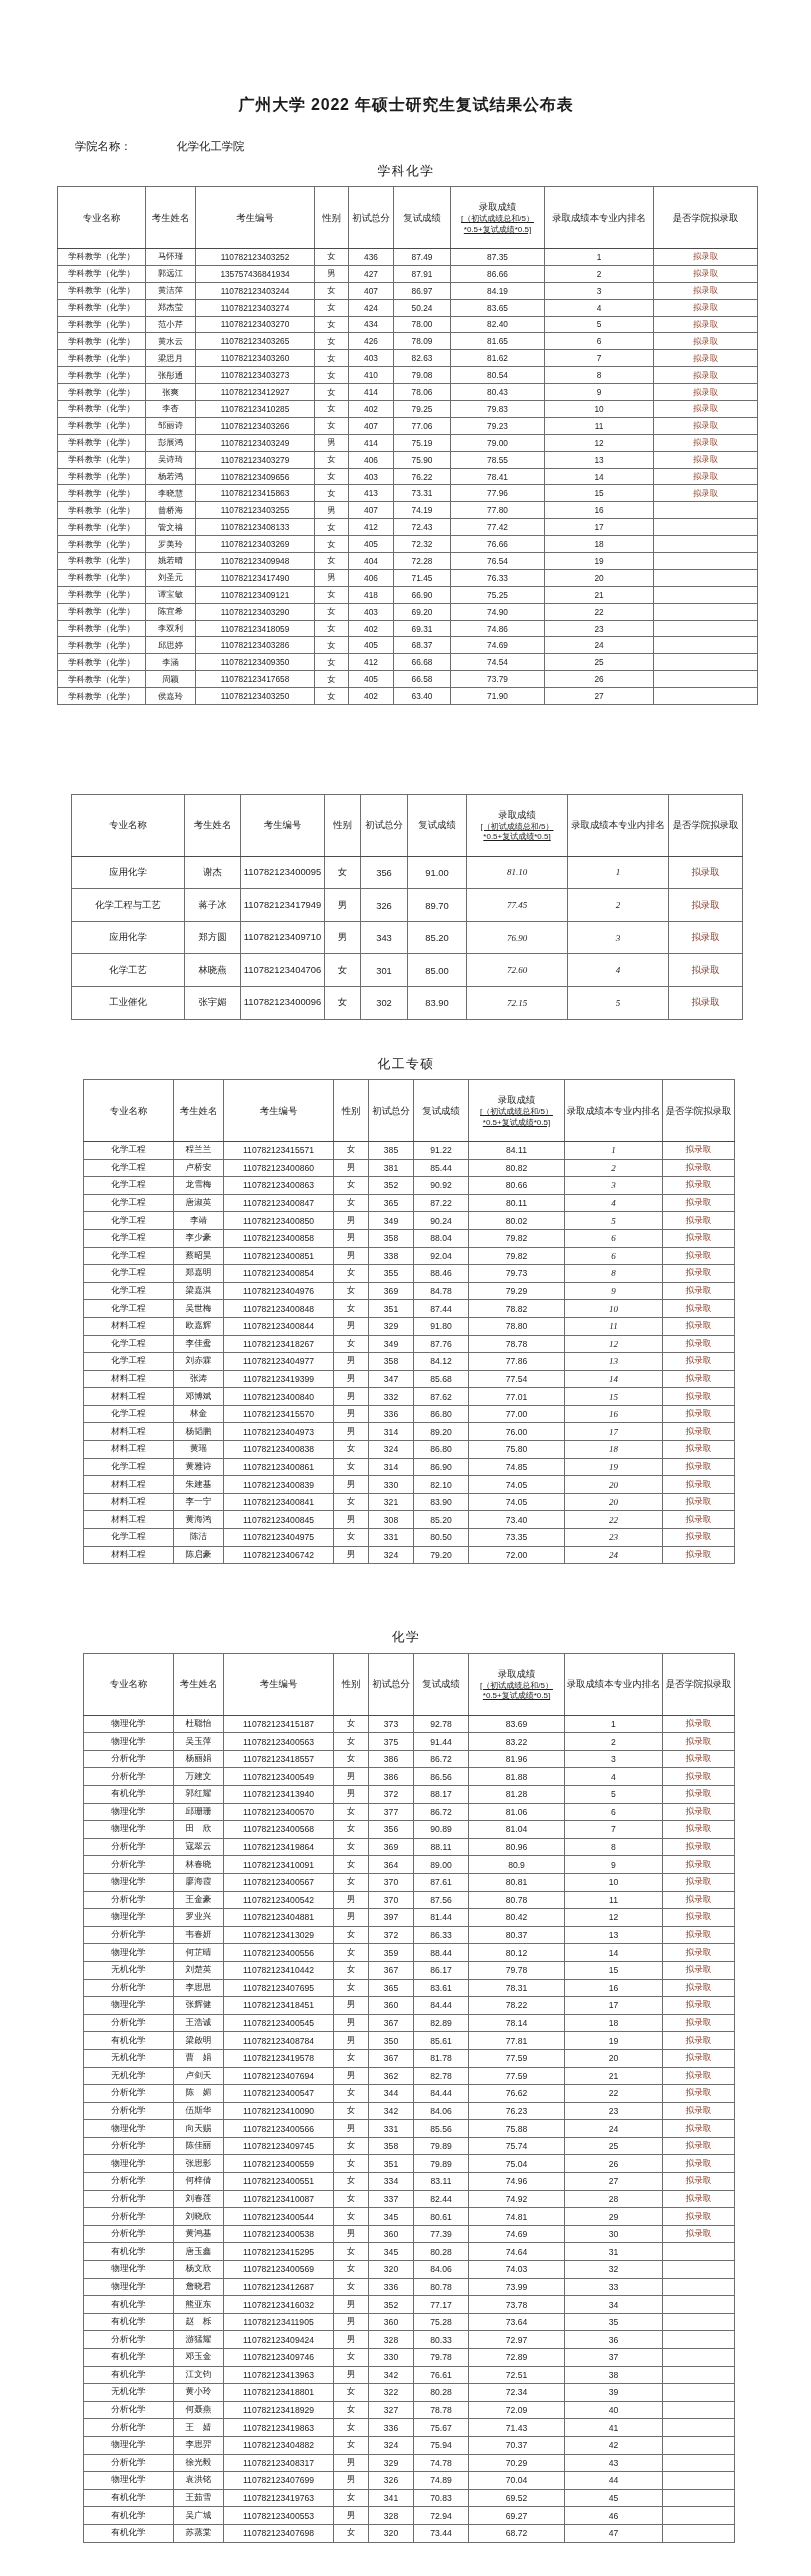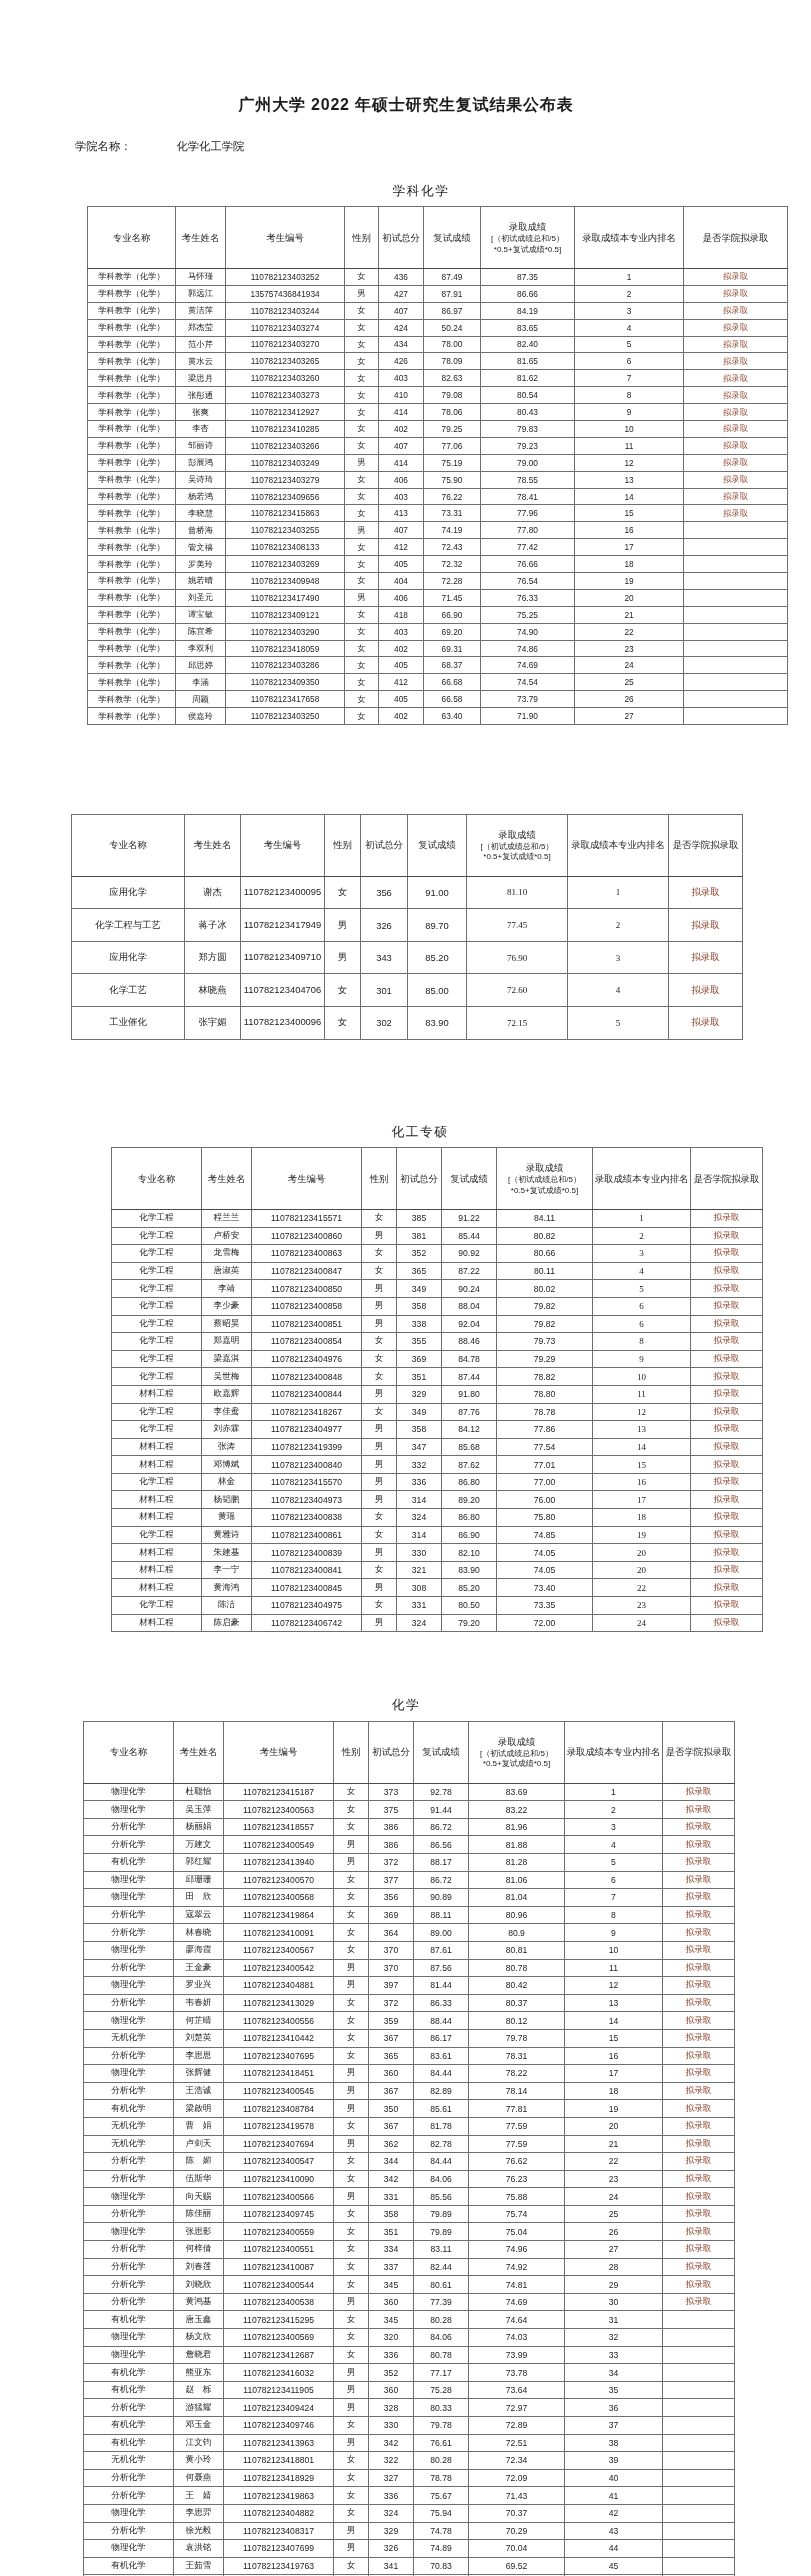--- a/index.html
+++ b/index.html
@@ -25,23 +25,23 @@
     font-size: 11.3px;
   }
   .college .college-name { margin-left: 45px; }
 
   .section-title {
     text-align: center;
     font-size: 12.8px;
     letter-spacing: 1.5px;
     margin-bottom: 6.8px;
   }
-  .section.sec0 { margin-top: 29px; padding-left: 30px; }
+  .section.sec0 { margin-top: 9px; }
   .section.sec1 { margin-top: 89px; }
-  .section.sec2 { margin-top: 84px; padding-left: 28px; }
+  .section.sec2 { margin-top: 36px; }
   .section.sec3 { margin-top: 65px; }
 
   table.tbl {
     border-collapse: collapse;
     table-layout: fixed;
     border: 1.5px solid #4a4a4a;
   }
   .tbl th, .tbl td {
     border: 0.8px solid #6e6e6e;
     text-align: center;
@@ -53,20 +53,21 @@
     font-weight: normal;
     font-size: 9.4px;
     line-height: 1.5;
     height: 59px;
     border-bottom: 1.5px solid #4a4a4a;
   }
   .tbl thead th .sub {
     font-size: 8px;
     line-height: 1.3;
     white-space: pre-line;
+    text-decoration: underline;
   }
 
   
   .t3, .t4 { width: 652px; margin-left: 83px; }
   .t3 col.c0, .t4 col.c0 { width: 90px; }
   .t3 col.c1, .t4 col.c1 { width: 50px; }
   .t3 col.c2, .t4 col.c2 { width: 110px; }
   .t3 col.c3, .t4 col.c3 { width: 35px; }
   .t3 col.c4, .t4 col.c4 { width: 45px; }
   .t3 col.c5, .t4 col.c5 { width: 55px; }
@@ -98,20 +99,21 @@
   .t2 col.c5 { width: 59px; }
   .t2 col.c6 { width: 101px; }
   .t2 col.c7 { width: 101px; }
   .t2 col.c8 { width: 74px; }
   .t2 td { height: 30px; font-size: 9.4px; }
   .t2 td.c2 { word-break: break-all; line-height: 1.35; }
 
   td.serif {
     font-family: "Liberation Serif", serif;
     font-size: 9px;
+    font-style: italic;
   }
   td.admit { color: var(--admit-color, #8b3d26); }
 </style>
 </head>
 <body>
 
 <div class="doc">
   <h1 class="title">广州大学 2022 年硕士研究生复试结果公布表</h1>
   <div class="college">
     <span>学院名称：</span><span class="college-name">化学化工学院</span>

